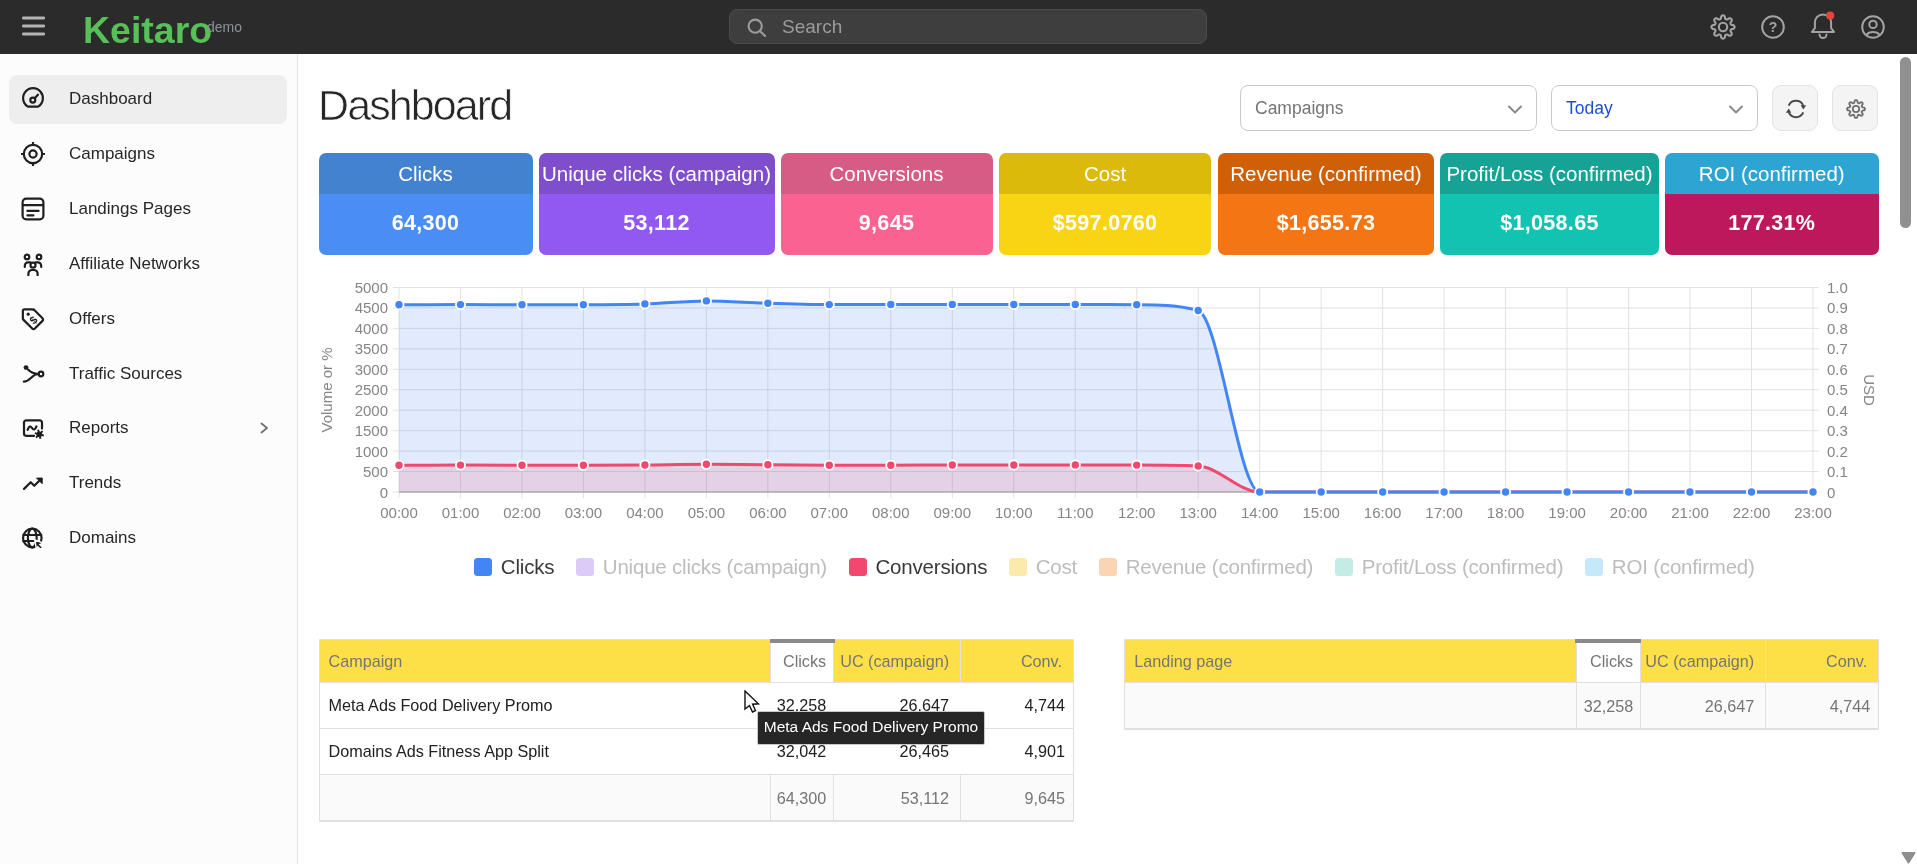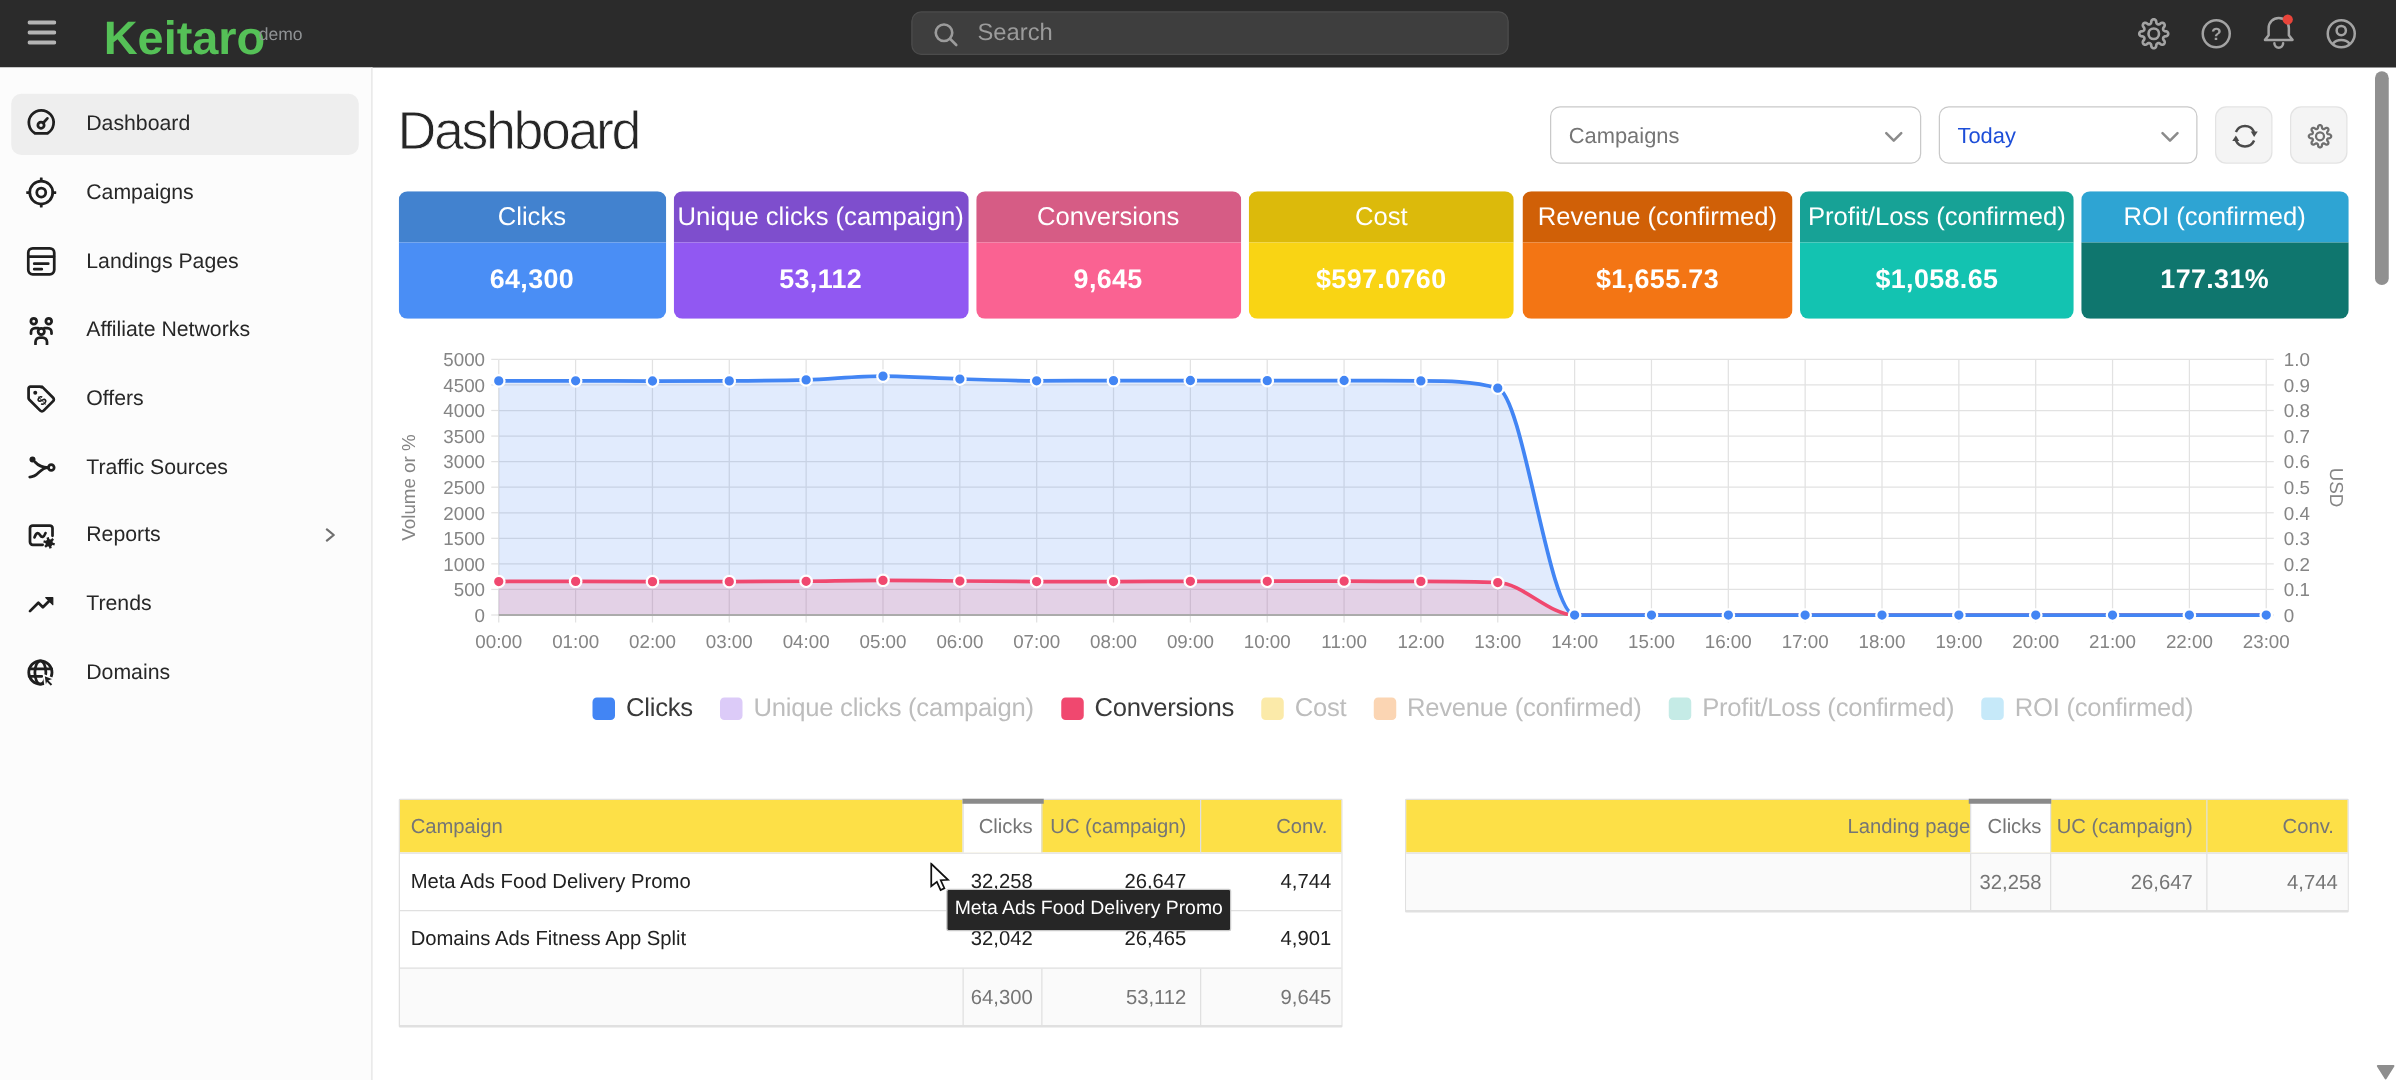--- a/index.html
+++ b/index.html
@@ -221,21 +221,21 @@
 <div class="card" style="left:1218.0px;width:216.0px">
     <div class="hd" style="background:#d06007">Revenue (confirmed)</div>
     <div class="vl" style="background:#f37514">$1,655.73</div>
   </div>
 <div class="card" style="left:1440.0px;width:219.0px">
     <div class="hd" style="background:#17a296">Profit/Loss (confirmed)</div>
     <div class="vl" style="background:#13c3b1">$1,058.65</div>
   </div>
 <div class="card" style="left:1665.0px;width:213.5px">
     <div class="hd" style="background:#2ea4d3">ROI (confirmed)</div>
-    <div class="vl" style="background:#0f766e">177.31%</div>
+    <div class="vl" style="background:#be185d">177.31%</div>
   </div>
 
 <div class="abs" style="left:0px;top:0px;width:1740px;height:600px">
     <svg class="abs" style="left:0;top:0" width="1917" height="600" viewBox="0 0 1917 600">
 <g stroke="#e2e2e2" stroke-width="1">
         <line x1="399" y1="287.50" x2="1813" y2="287.50"></line>
         <line x1="399" y1="307.95" x2="1813" y2="307.95"></line>
         <line x1="399" y1="328.40" x2="1813" y2="328.40"></line>
         <line x1="399" y1="348.85" x2="1813" y2="348.85"></line>
         <line x1="399" y1="369.30" x2="1813" y2="369.30"></line>
@@ -471,21 +471,21 @@
     <div class="tr tot" style="height:46px;line-height:46px">
       <div class="td" style="width:451px"></div>
       <div class="td num" style="width:63px;border-left:1px solid #e0e0e0;padding-right:7px">64,300</div>
       <div class="td num" style="width:127px;border-left:1px solid #e0e0e0;padding-right:11px">53,112</div>
       <div class="td num" style="width:113px;border-left:1px solid #e0e0e0;padding-right:8px">9,645</div>
     </div>
   </div>
 <div class="sortbar" style="left:769.5px;top:638.5px;width:65px"></div>
 <div class="tbl" style="left:1124.2px;top:638.5px;width:755.1px">
     <div class="tr hd" style="height:42px;line-height:42px">
-      <div class="td num" style="width:451px;padding-left:9px;text-align:right">Landing page</div>
+      <div class="td num" style="width:451px;padding-left:9px;text-align:left">Landing page</div>
       <div class="td num" style="width:64px;border-left:1px solid #e0e0e0;background:#fff;padding-right:7px">Clicks</div>
       <div class="td num" style="width:125px;border-left:1px solid #e0e0e0;padding-right:11px">UC (campaign)</div>
       <div class="td num" style="width:113px;border-left:1px solid #e0e0e0;padding-right:11px">Conv.</div>
     </div>
     <div class="tr tot" style="height:46px;line-height:46px">
       <div class="td" style="width:451px"></div>
       <div class="td num" style="width:64px;border-left:1px solid #e0e0e0;padding-right:7px">32,258</div>
       <div class="td num" style="width:125px;border-left:1px solid #e0e0e0;padding-right:11px">26,647</div>
       <div class="td num" style="width:113px;border-left:1px solid #e0e0e0;padding-right:8px">4,744</div>
     </div>

